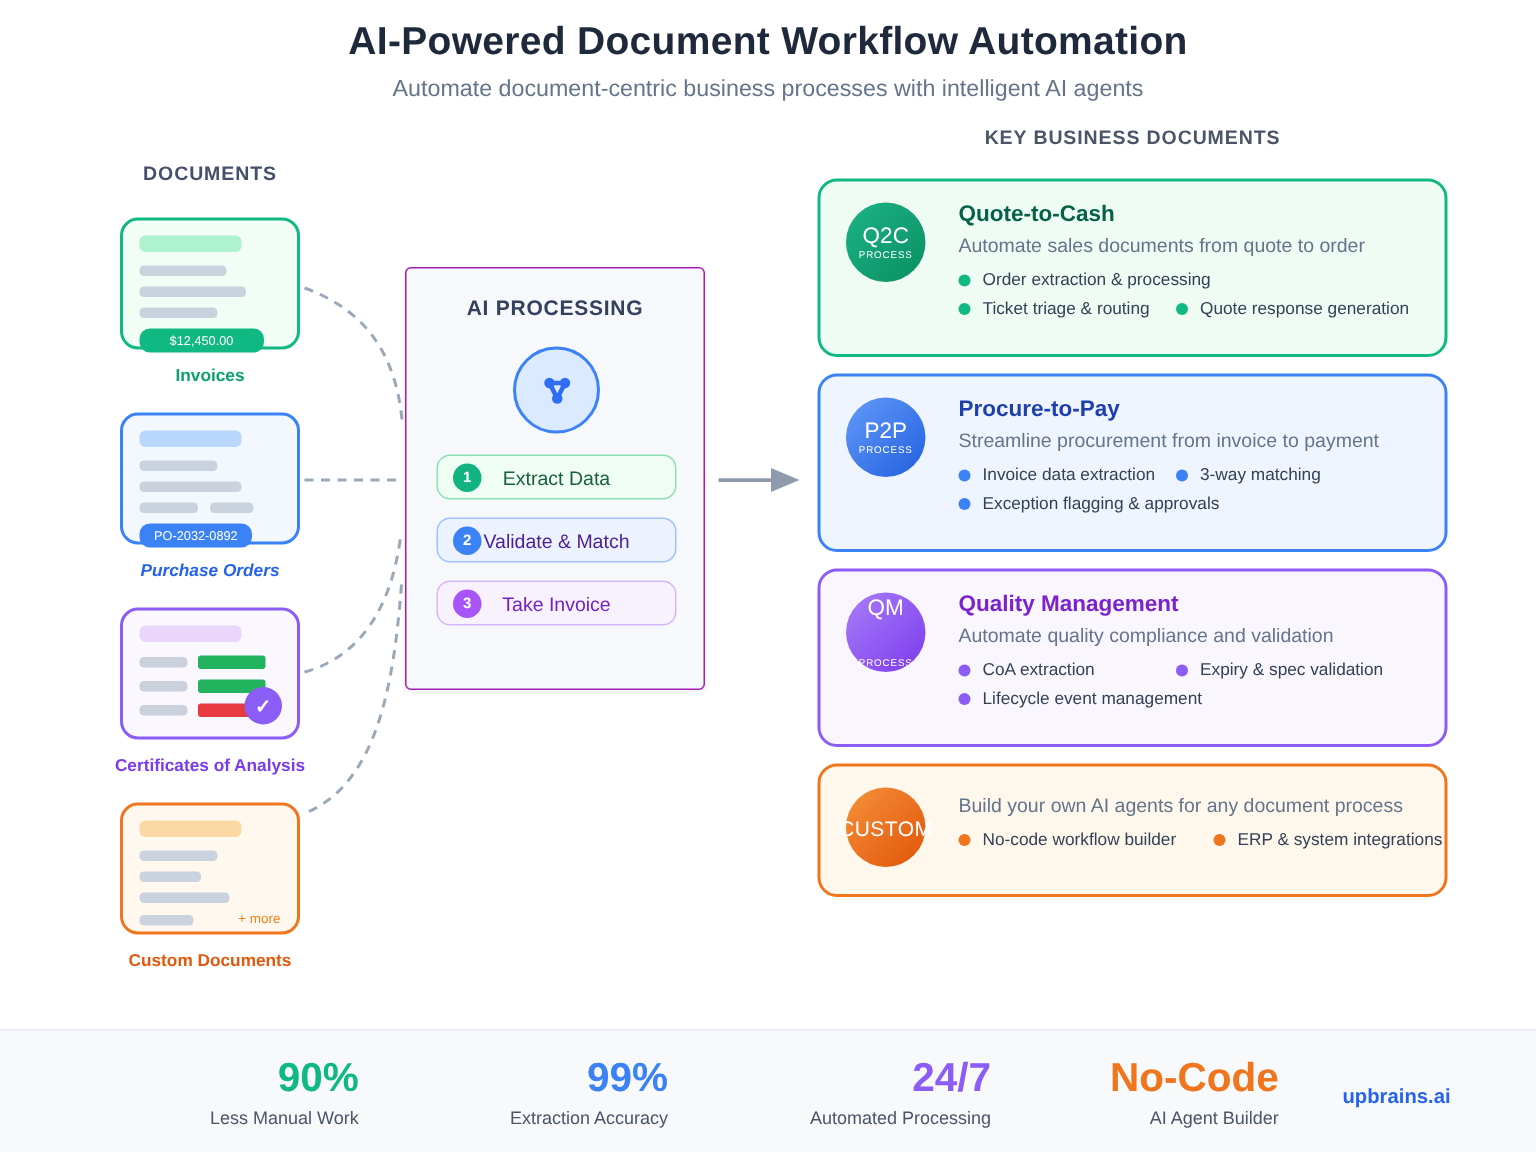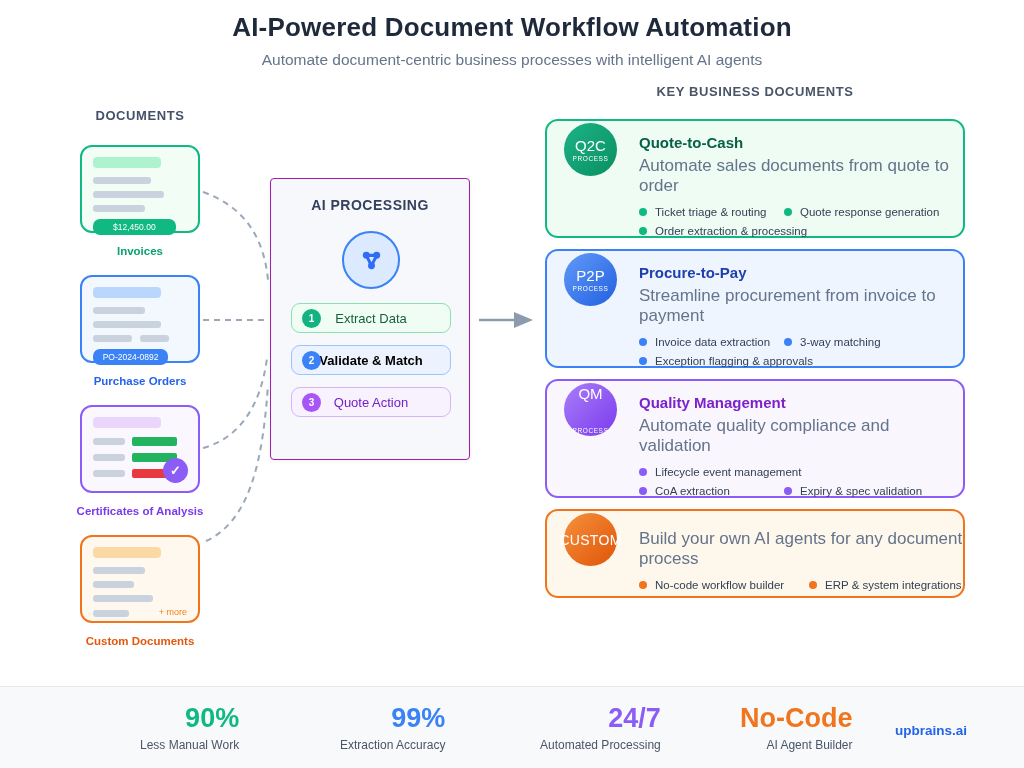--- a/index.html
+++ b/index.html
@@ -34,21 +34,21 @@
   #doc-invoices { top:145px; }
   #doc-invoices .doc-card { border-color:#10b981; background:#f2fdf6; }
   #doc-invoices .hbar { background:#aff2d0; width:72%; }
   #doc-invoices .doc-label { color:#0da26c; }
   .doc-badge-green { margin-top:2px; background:#10b981; color:#fff; font-size:8.5px;
     text-align:center; border-radius:7px; padding:3px 0; width:88%; }
 
   #doc-po { top:275px; }
   #doc-po .doc-card { border-color:#3b82f6; background:#f3f8ff; }
   #doc-po .hbar { background:#b9d7fc; width:72%; }
-  #doc-po .doc-label { color:#2563eb; }
+  #doc-po .doc-label { color:#2563eb;font-style:italic; }
   .doc-badge-blue { margin-top:2px; background:#3b82f6; color:#fff; font-size:8.5px;
     text-align:center; border-radius:7px; padding:3px 0; width:80%; }
 
   #doc-coa { top:405px; }
   #doc-coa .doc-card { border-color:#8b5cf6; background:#fbf7ff; }
   #doc-coa .hbar { background:#ead6fb; width:72%; }
   #doc-coa .doc-label { color:#7c3aed; }
   .coa-row { display:flex; gap:7px; align-items:center; margin-bottom:7px; }
   .coa-gray { height:7px; width:34%; background:#c9d2dd; border-radius:3px; }
   .coa-green { height:9px; width:48%; background:#22b35e; border-radius:2px; }
@@ -74,35 +74,35 @@
   .ai-step { position:absolute; left:20px; width:160px; height:30px; border:1.5px solid;
     border-radius:9px; display:flex; align-items:center; justify-content:center; }
   .step-num { position:absolute; left:10px; width:19px; height:19px; border-radius:50%;
     color:#fff; font-size:10px; font-weight:bold; display:flex; align-items:center; justify-content:center; }
   .step-label { font-size:13px; }
   #step-1 { top:124px; background:#effdf4; border-color:#8ce0b2; }
   #step-1 .step-num { background:#12b380; }
   #step-1 .step-label { color:#19603c; }
   #step-2 { top:166px; background:#ecf3fe; border-color:#9dc3fa; }
   #step-2 .step-num { background:#3b82f6; }
-  #step-2 .step-label { color:#000000;font-weight:bold; }
+  #step-2 .step-label { color:#4c1d95; }
   #step-3 { top:208px; background:#f8f1fe; border-color:#d7b6f8; }
   #step-3 .step-num { background:#a855f7; }
   #step-3 .step-label { color:#7222c4; }
 
   
   .proc-card { position:absolute; left:545px; width:420px; border:2px solid; border-radius:13px; }
-  .proc-badge { position:absolute; left:17px; top:2px; width:53px; height:53px; border-radius:50%;
+  .proc-badge { position:absolute; left:17px; top:14px; width:53px; height:53px; border-radius:50%;
     color:#fff; display:flex; flex-direction:column; align-items:center; justify-content:center; }
   .badge-main { font-size:15px; line-height:16px; }
   .badge-sub { font-size:6.5px; letter-spacing:0.6px; margin-top:1px; }
   .badge-main.small { font-size:14px; letter-spacing:0.3px;text-align:right; }
   .proc-body { margin-left:92px; padding-top:13px; }
   .proc-title { font-size:15px; font-weight:bold; }
-  .proc-desc { font-size:17px; color:#64748b; margin-top:5px; }
+  .proc-desc { font-size:13px; color:#64748b; margin-top:5px; }
   .bullets { margin-top:10px; }
   .b-row { display:flex; margin-bottom:7px; }
   .b-item { display:flex; align-items:center; font-size:11.5px; color:#334155; }
   .b-item.w1 { width:145px; }
   .dot { width:8px; height:8px; border-radius:50%; margin-right:8px; flex:0 0 auto; }
 
   #proc-q2c { top:119px; height:119px; border-color:#10b981; background:#eefcf3; }
   #proc-q2c .proc-badge { background:linear-gradient(135deg,#1cb385,#0a8f62); }
   #proc-q2c .proc-title { color:#066148; }
   #proc-q2c .dot { background:#10b981; }
@@ -172,21 +172,21 @@
 
   <div class="doc" id="doc-po">
     <div class="doc-card">
       <div class="hbar"></div>
       <div class="gline" style="width:55%"></div>
       <div class="gline" style="width:72%"></div>
       <div class="row" style="margin-bottom:7px">
         <div class="gline" style="width:42%;margin-bottom:0"></div>
         <div class="gline" style="width:30%;margin-bottom:0"></div>
       </div>
-      <div class="doc-badge-blue">PO-2024-0892</div>
+      <div class="doc-badge-blue">PO-2032-0892</div>
     </div>
     <div class="doc-label">Purchase Orders</div>
   </div>
 
   <div class="doc" id="doc-coa">
     <div class="doc-card">
       <div class="hbar"></div>
       <div class="coa-row">
           <div class="coa-gray"></div>
           <div class="coa-green"></div>
@@ -237,47 +237,47 @@
     <div class="ai-step" id="step-1">
       <div class="step-num">1</div>
       <div class="step-label">Extract Data</div>
     </div>
     <div class="ai-step" id="step-2">
       <div class="step-num">2</div>
       <div class="step-label">Validate &amp; Match</div>
     </div>
     <div class="ai-step" id="step-3">
       <div class="step-num">3</div>
-      <div class="step-label">Quote Action</div>
+      <div class="step-label">Take Invoice</div>
     </div>
   </div>
 
   <div class="proc-card" id="proc-q2c">
     <div class="proc-badge">
       <div class="badge-main">Q2C</div>
       <div class="badge-sub">PROCESS</div>
     </div>
     <div class="proc-body">
       <div class="proc-title">Quote-to-Cash</div>
       <div class="proc-desc">Automate sales documents from quote to order</div>
       <div class="bullets">
         <div class="b-row">
+          <span class="b-item">
+              <i class="dot"></i>
+              <span>Order extraction &amp; processing</span>
+            </span>
+        </div>
+        <div class="b-row">
           <span class="b-item w1">
               <i class="dot"></i>
               <span>Ticket triage &amp; routing</span>
             </span>
           <span class="b-item">
               <i class="dot"></i>
               <span>Quote response generation</span>
-            </span>
-        </div>
-        <div class="b-row">
-          <span class="b-item">
-              <i class="dot"></i>
-              <span>Order extraction &amp; processing</span>
             </span>
         </div>
       </div>
     </div>
   </div>
 
   <div class="proc-card" id="proc-p2p">
     <div class="proc-badge">
       <div class="badge-main">P2P</div>
       <div class="badge-sub">PROCESS</div>
@@ -309,33 +309,33 @@
   <div class="proc-card" id="proc-qm">
     <div class="proc-badge">
       <div class="badge-main">QM</div>
       <div class="badge-sub">PROCESS</div>
     </div>
     <div class="proc-body">
       <div class="proc-title">Quality Management</div>
       <div class="proc-desc">Automate quality compliance and validation</div>
       <div class="bullets">
         <div class="b-row">
+          <span class="b-item w1">
+              <i class="dot"></i>
+              <span>CoA extraction</span>
+            </span>
+          <span class="b-item">
+              <i class="dot"></i>
+              <span>Expiry &amp; spec validation</span>
+            </span>
+        </div>
+        <div class="b-row">
           <span class="b-item">
               <i class="dot"></i>
               <span>Lifecycle event management</span>
-            </span>
-        </div>
-        <div class="b-row">
-          <span class="b-item w1">
-              <i class="dot"></i>
-              <span>CoA extraction</span>
-            </span>
-          <span class="b-item">
-              <i class="dot"></i>
-              <span>Expiry &amp; spec validation</span>
             </span>
         </div>
       </div>
     </div>
   </div>
 
   <div class="proc-card" id="proc-custom">
     <div class="proc-badge">
       <div class="badge-main small">CUSTOM</div>
     </div>

